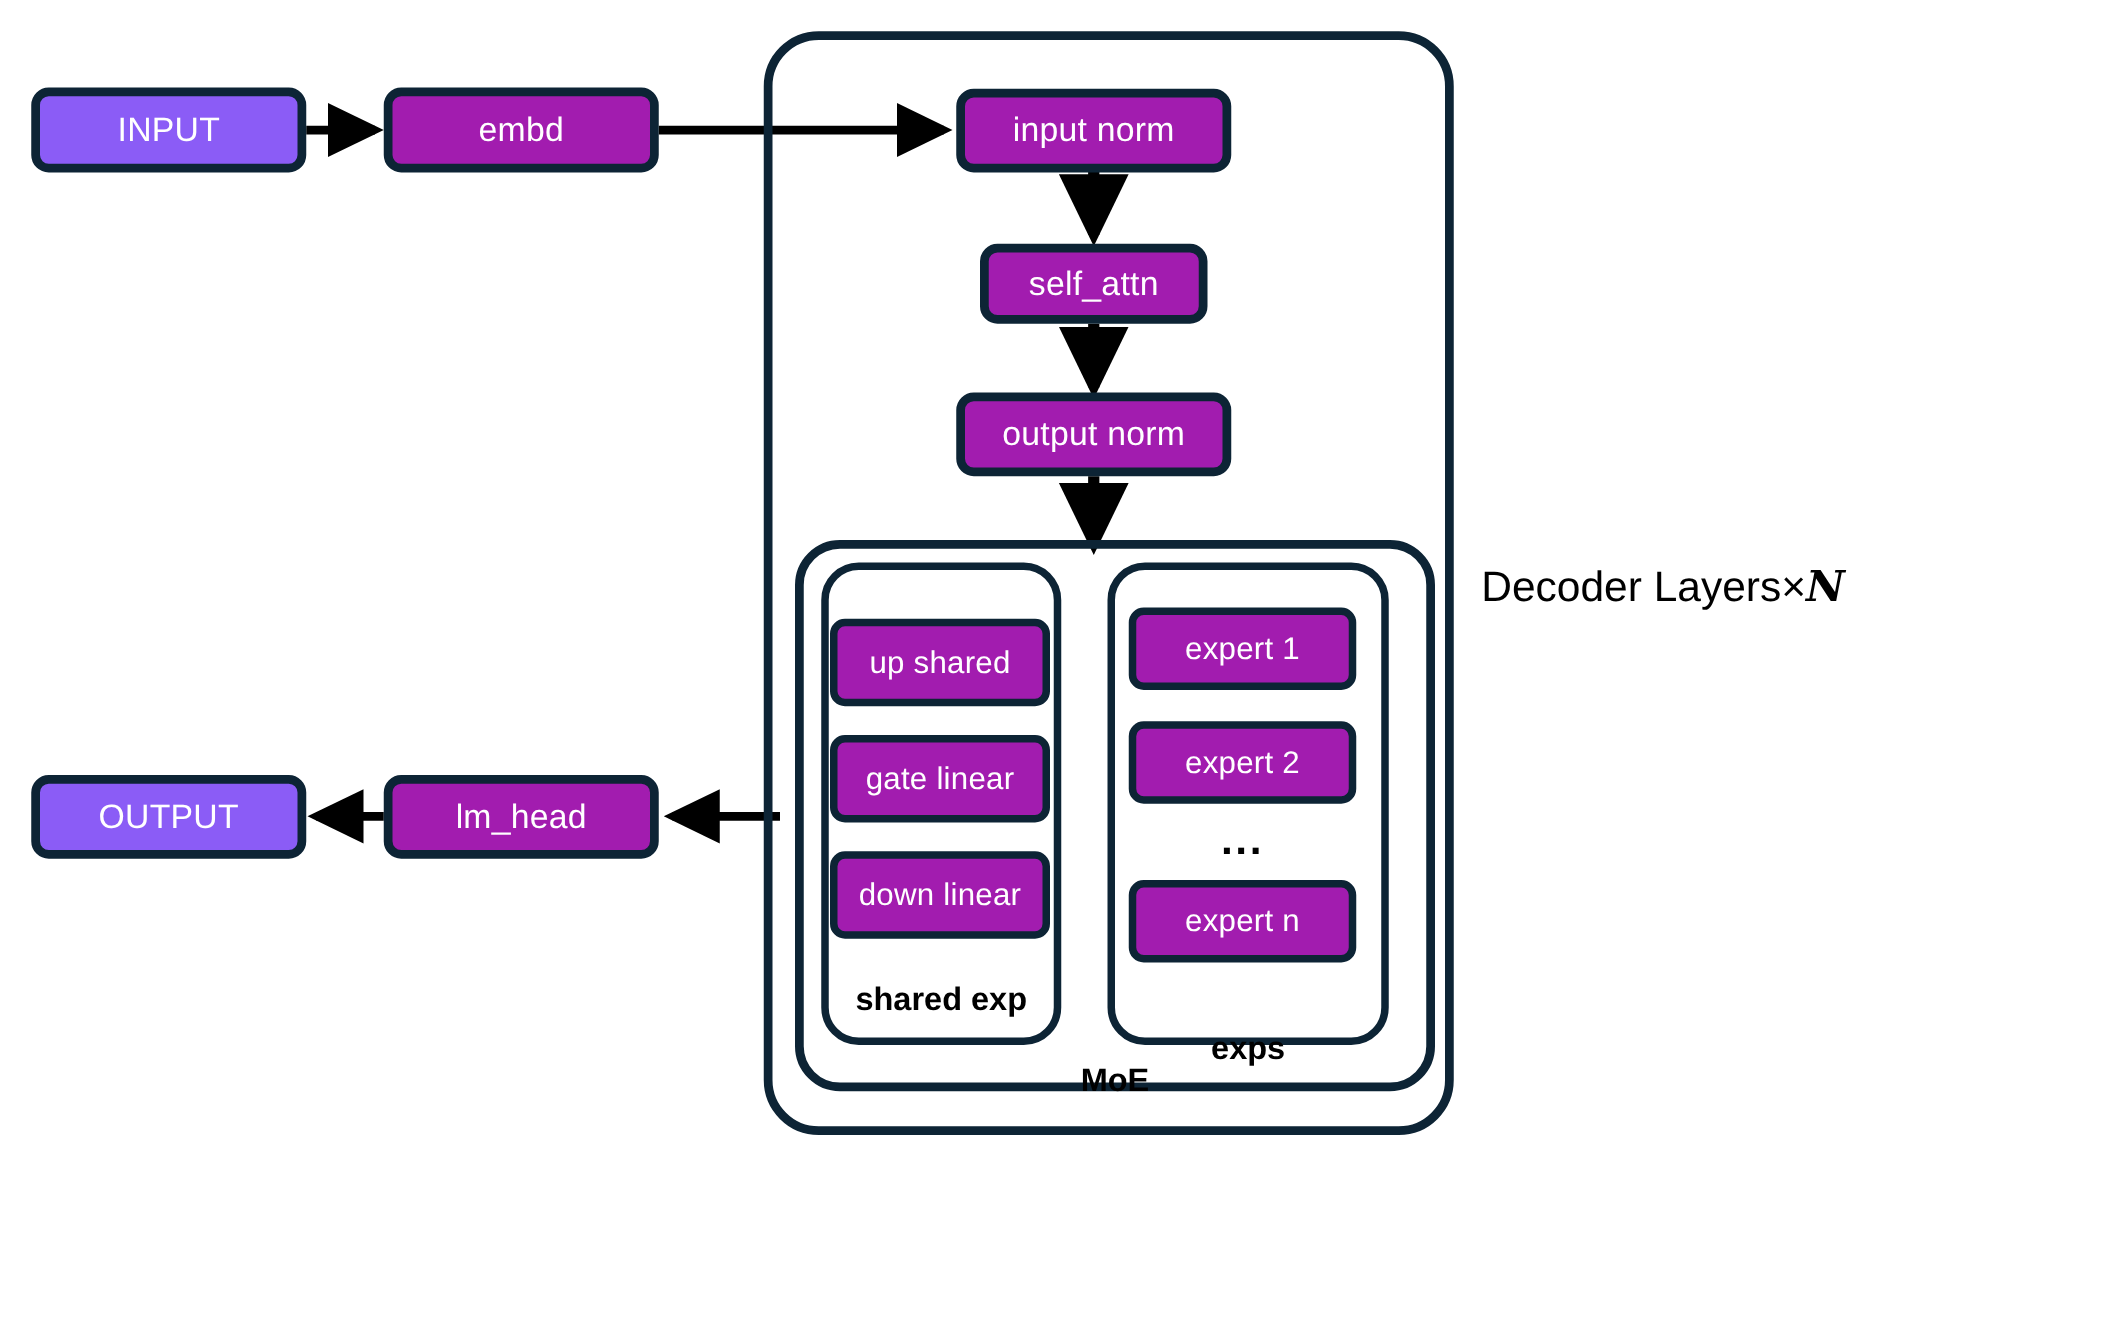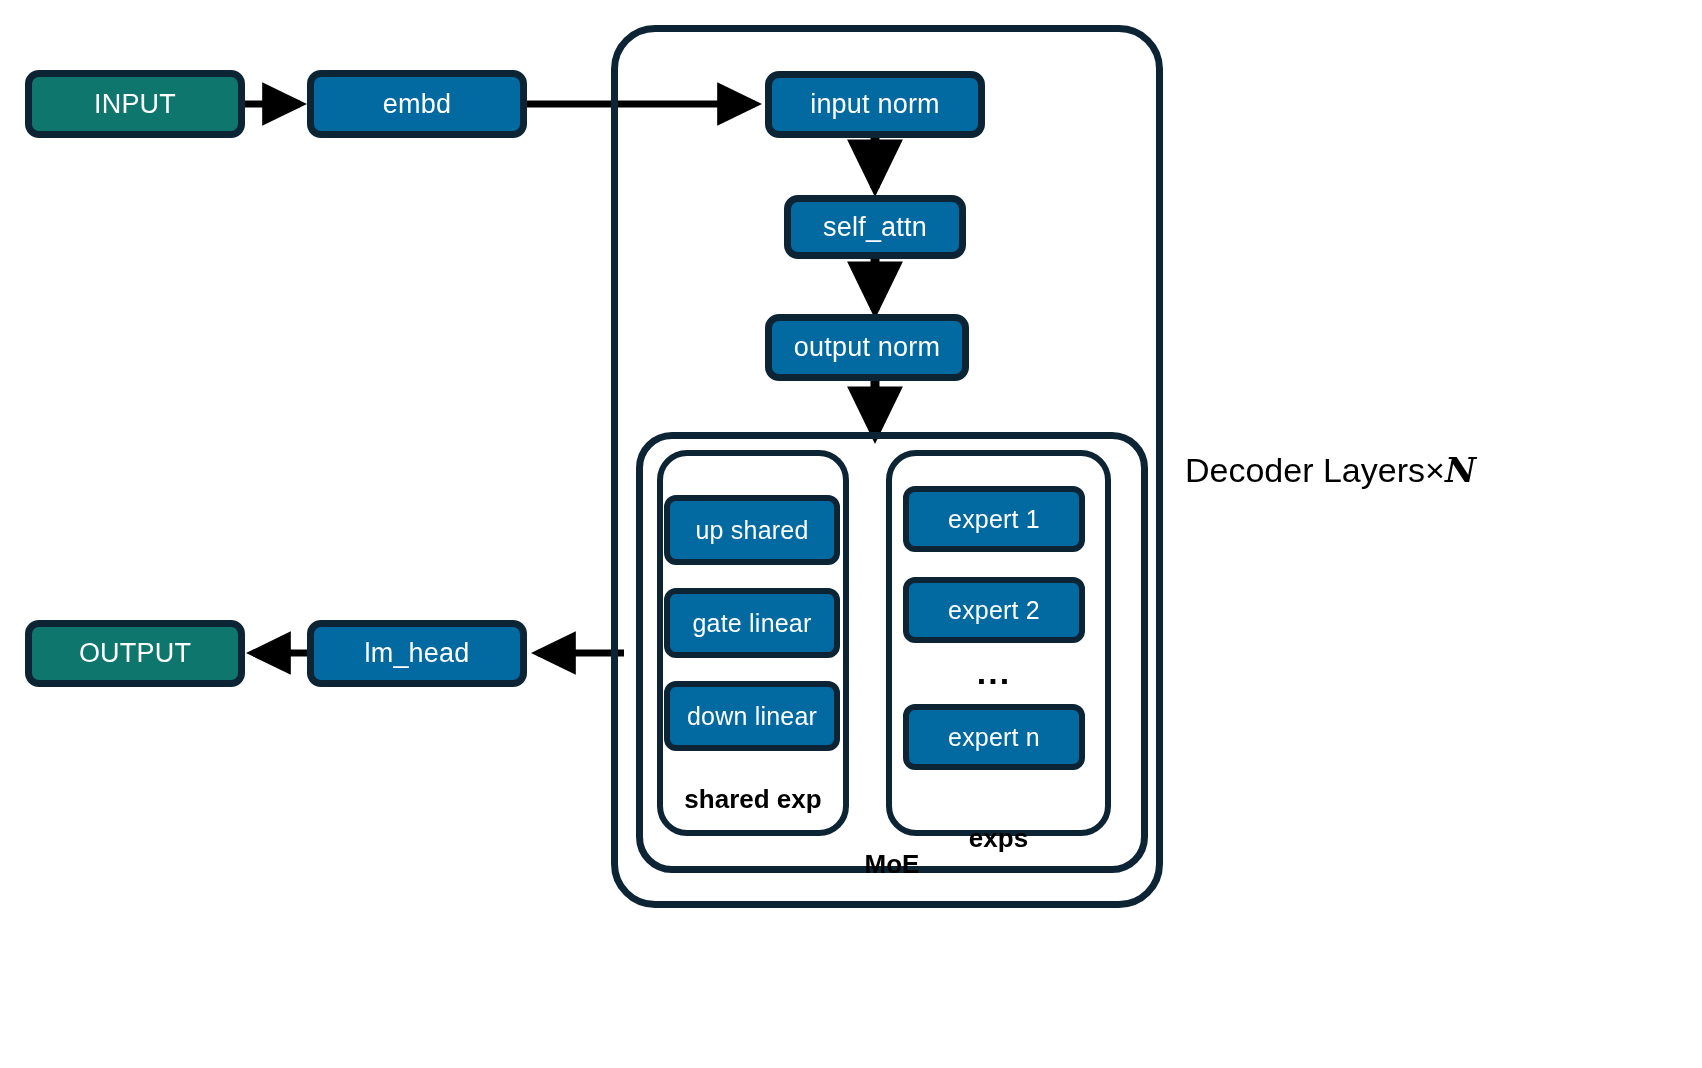--- a/index.html
+++ b/index.html
@@ -34,22 +34,22 @@
     display: flex;
     align-items: center;
     justify-content: center;
     color: #ffffff;
     font-size: 27px;
     line-height: 1;
     letter-spacing: 0.2px;
     white-space: nowrap;
     z-index: 3;
   }
-  .node.blue  { background: #0f766e; }
-  .node.salmon{ background: #0369a1; }
+  .node.blue  { background: #8b5cf6; }
+  .node.salmon{ background: #a21caf; }
 
   .node.small {
     border-width: 6px;
     border-radius: 12px;
     font-size: 25px;
   }
 
   
   .frame {
     position: absolute;
@@ -131,21 +131,21 @@
   </div>
 
   <div class="node salmon" style="left:765px; top:71px; width:220px; height:67px;">
     <span>input norm</span>
   </div>
 
   <div class="node salmon" style="left:784px; top:195px; width:182px; height:64px;">
     <span>self_attn</span>
   </div>
 
-  <div class="node salmon" style="left:765px; top:314px; width:204px; height:67px;text-align:right;">
+  <div class="node salmon" style="left:765px; top:314px; width:220px; height:67px;text-align:right;">
     <span>output norm</span>
   </div>
 
   <div class="node salmon" style="left:307px; top:620px; width:220px; height:67px;">
     <span>lm_head</span>
   </div>
 
   <div class="node blue" style="left:25px; top:620px; width:220px; height:67px;">
     <span>OUTPUT</span>
   </div>

